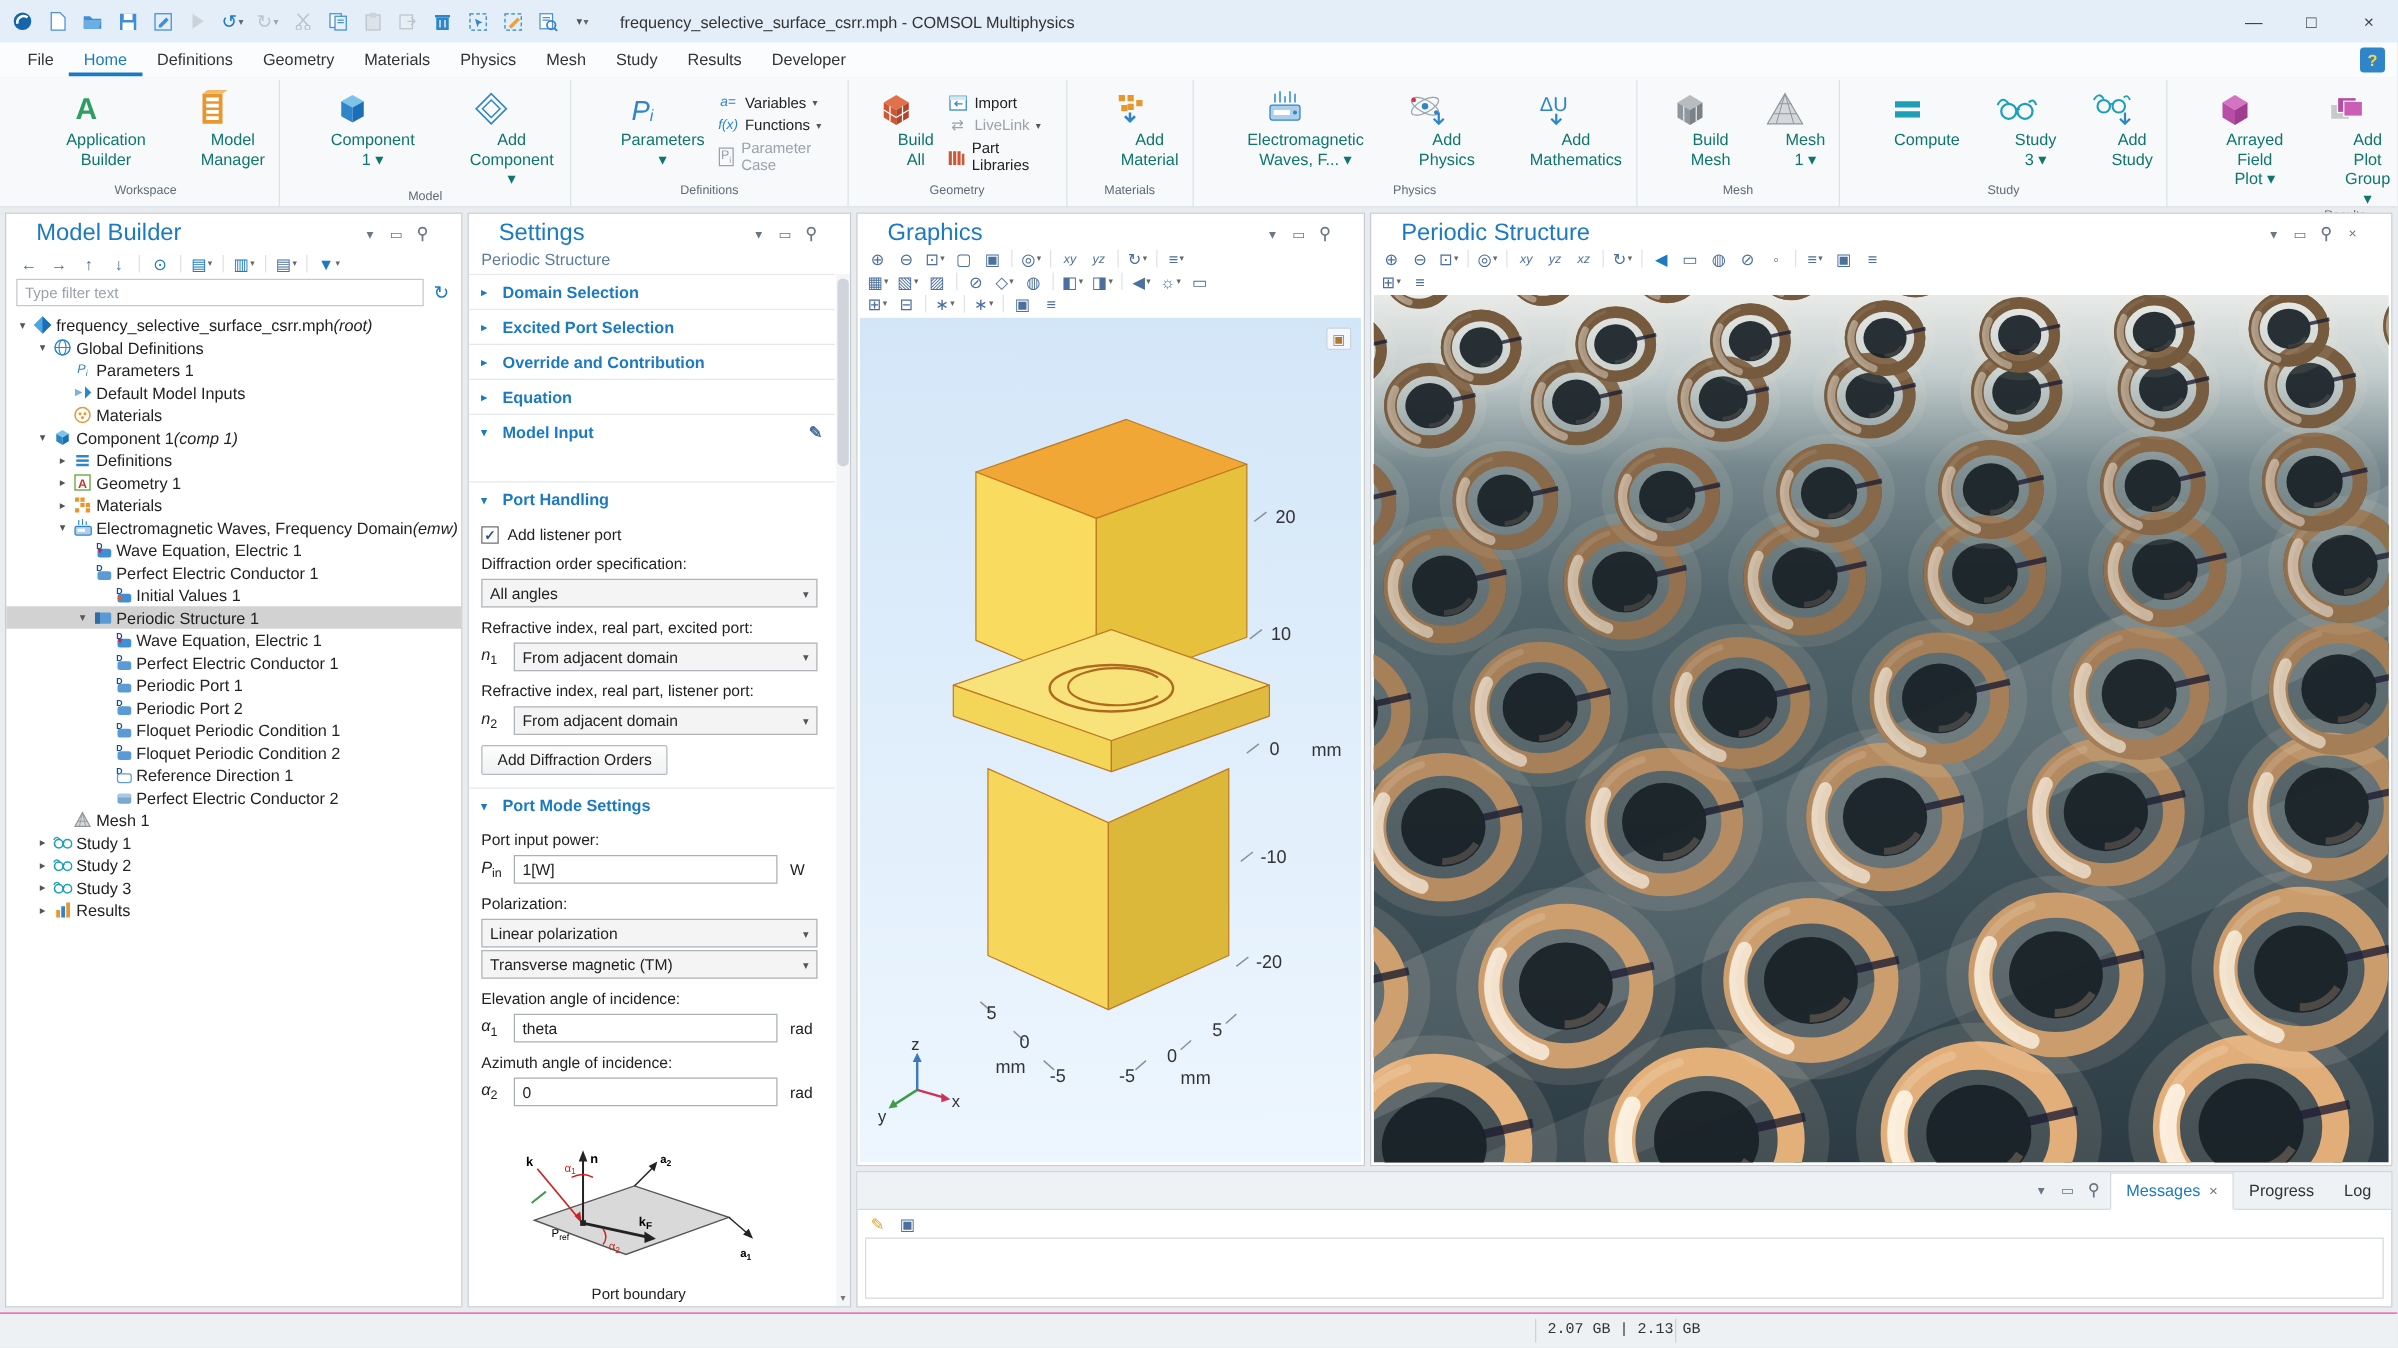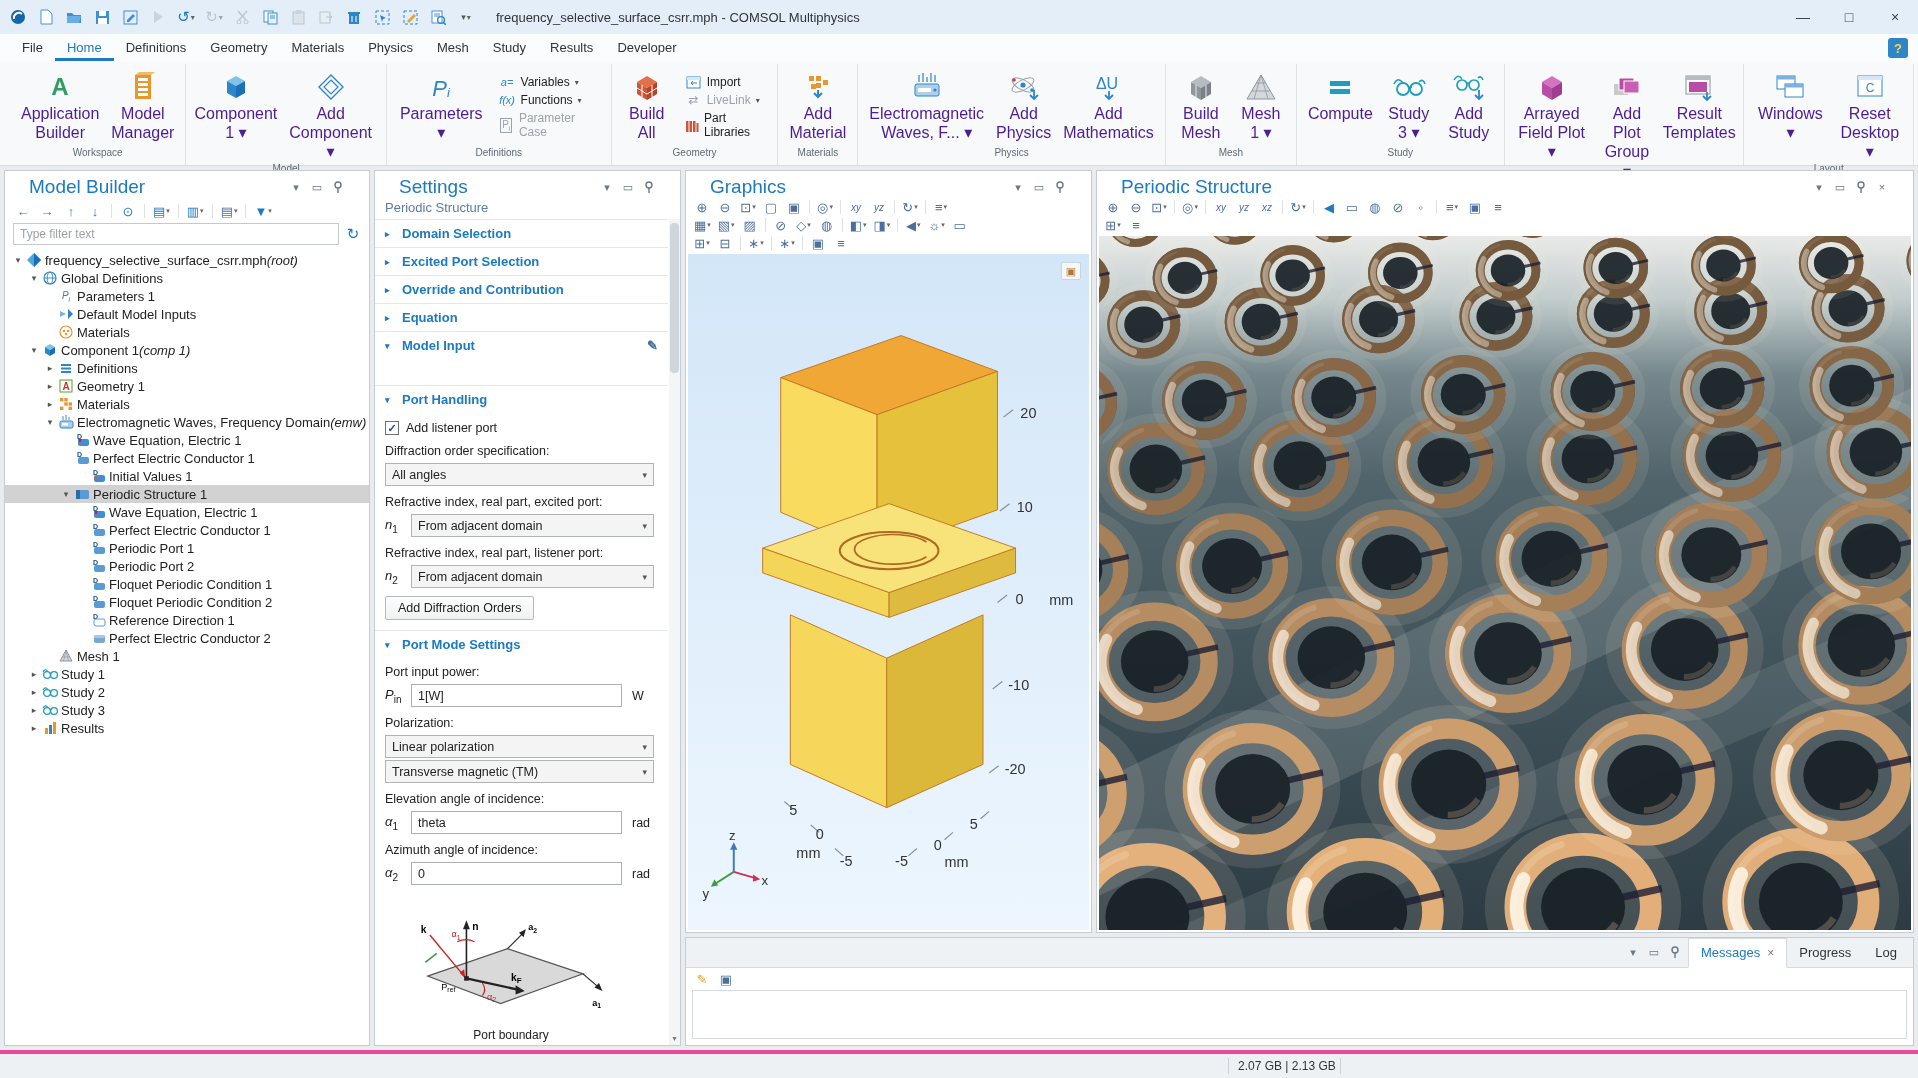--- a/index.html
+++ b/index.html
@@ -25,21 +25,21 @@
               display:flex; align-items:center; justify-content:center; font-weight:bold; font-size:13px; }
 
   
   .ribbon { height:104px; background:#f7f9fb; border-bottom:1px solid #d8dde2; display:flex; padding:2px 4px 0 10px; flex:0 0 auto; }
   .rgroup { display:flex; flex-direction:column; border-right:1px solid #dde2e7; padding:0 6px; }
   .rgroup-content { flex:1; display:flex; align-items:stretch; gap:2px; padding-top:3px; }
   .rgroup-label { height:18px; text-align:center; font-size:10px; color:#5f6b76; }
   .rbtn { display:flex; flex-direction:column; align-items:center; justify-content:flex-start; min-width:58px;
           padding:3px 5px 1px; border-radius:3px; text-align:center; }
   .rbtn .ric { height:34px; display:flex; align-items:center; justify-content:center; }
-  .rbtn .rlabel { font-size:16px; line-height:1.2; color:#4c1d95; white-space:pre-line; }
+  .rbtn .rlabel { font-size:13px; line-height:1.2; color:#0f766e; white-space:pre-line;margin-left:32px; }
   .rstack { display:flex; flex-direction:column; justify-content:center; gap:2px; padding:0 4px; }
   .rsbtn { display:flex; align-items:center; gap:5px; font-size:12px; color:#222; padding:1px 3px; border-radius:3px; }
   .rsbtn.disabled { color:#9aa3ab; }
   .rsbtn .sic { width:17px; display:flex; justify-content:center; }
   .ddmark { font-size:8px; color:#555; }
 
   
   .main { flex:1; display:flex; padding:4px; gap:4px; min-height:0; }
   .panel { background:#fff; border:1px solid #c6ccd2; display:flex; flex-direction:column; min-height:0; position:relative; }
   .phead { display:flex; align-items:center; padding:5px 24px 2px; }
@@ -114,21 +114,21 @@
   
   #messages { flex:1; min-height:0; }
   .msg-tabs { display:flex; align-items:center; background:#eef2f5; border-bottom:1px solid #d6dbe0; height:30px; padding:0 4px; }
   .msg-tab { display:flex; align-items:center; gap:7px; padding:5px 12px; font-size:13px; color:#333; height:30px; }
   .msg-tab.active { background:#fff; color:#1b7ac2; border:1px solid #d6dbe0; border-bottom-color:#fff; }
   .msg-close { color:#777; font-size:12px; }
   .msg-toolbar { display:flex; align-items:center; gap:8px; padding:3px 8px; }
   .msg-content { flex:1; background:#fff; border:1px solid #d5dade; margin:0 6px 6px; }
 
   
-  .statusbar { height:28px; background:#eef1f4; border-top:4px solid #ec4899; position:relative; flex:0 0 auto; }
+  .statusbar { height:28px; background:#eef1f4; border-top:1px solid #ec4899; position:relative; flex:0 0 auto;font-family:Liberation Mono, monospace; }
   .status-mem { position:absolute; left:1238px; top:5px; font-size:12px; color:#333; }
   .status-div { position:absolute; top:4px; bottom:4px; width:1px; background:#ccd2d7; }
 
   svg text { font-family:"Liberation Sans",sans-serif; }
 </style>
 </head>
 <body>
 
 <div class="app">
 

